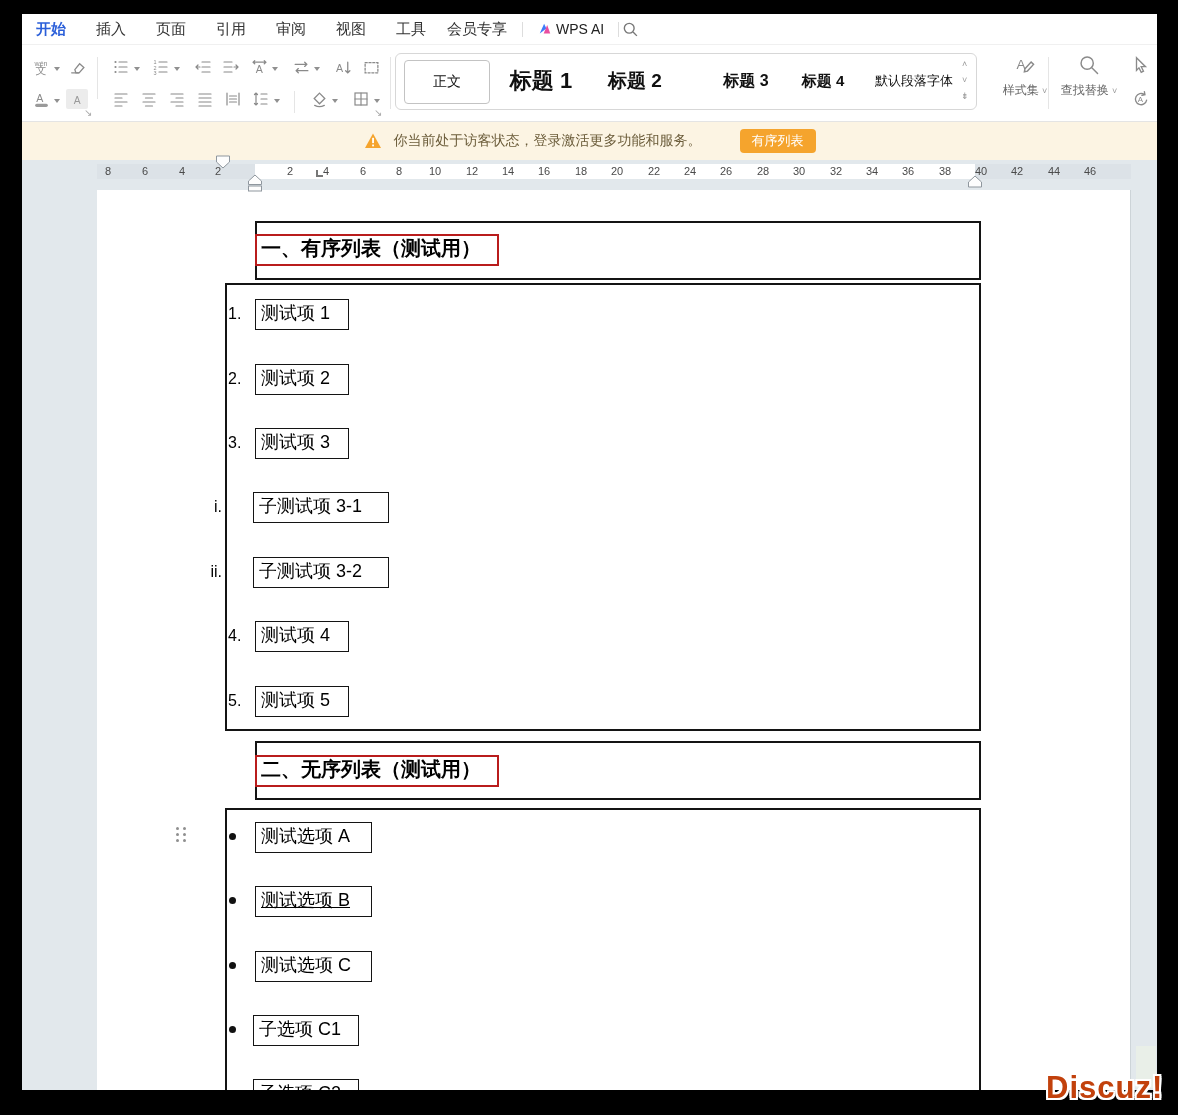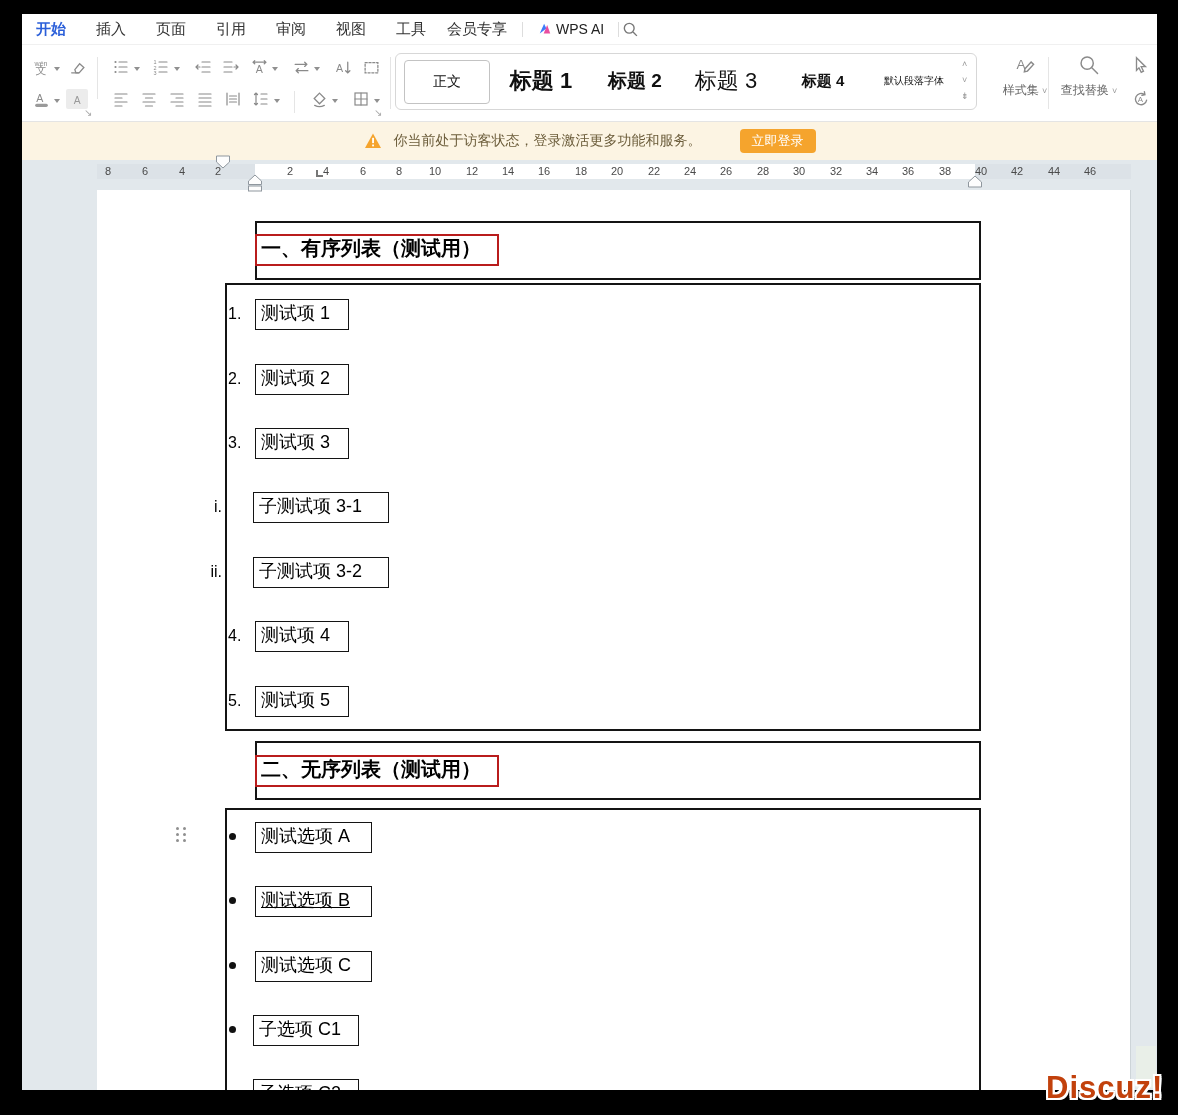--- a/index.html
+++ b/index.html
@@ -248,23 +248,23 @@
     <span class="caret" style="left:352px;top:54px;"></span>
 
     <span class="launch" style="left:62px;top:62px;">↘</span>
     <span class="launch" style="left:352px;top:62px;">↘</span>
     <div class="vsep" style="left:368px;top:12px;height:52px;"></div>
 
     <div class="gallery" style="left:373px;top:8px;">
       <div class="gsel">正文</div>
       <div class="gitem" style="left:145px;top:27px;font-size:22px;font-weight:bold;">标题 1</div>
       <div class="gitem" style="left:239px;top:27px;font-size:19px;font-weight:bold;">标题 2</div>
-      <div class="gitem" style="left:330px;top:27px;font-size:22px;font-weight:normal;">标题 3</div>
+      <div class="gitem" style="left:350px;top:27px;font-size:16px;font-weight:bold;">标题 3</div>
       <div class="gitem" style="left:427px;top:27px;font-size:15px;font-weight:bold;">标题 4</div>
-      <div class="gitem" style="left:518px;top:27px;font-size:10px;">默认段落字体</div>
+      <div class="gitem" style="left:518px;top:27px;font-size:13px;">默认段落字体</div>
       <div class="garr" style="left:566px;top:6px;">˄</div>
       <div class="garr" style="left:566px;top:22px;">˅</div>
       <div class="garr" style="left:565px;top:38px;">⇟</div>
     </div>
 
     <div class="rtool" style="left:975px;top:8px;width:56px;">
       <svg width="22" height="24" viewBox="0 0 18 18">
         <text x="2" y="12" font-size="11" fill="#8a8a8a" stroke="none">A</text>
         <path d="M9,12 L14,6.5 L16,8.5 L11,14 L8.5,14.5 Z"></path>
       </svg>
@@ -291,21 +291,21 @@
     </div>
   </div>
 
   <div class="abs notif">
     <svg width="18" height="16" viewBox="0 0 16 15">
       <polygon points="8,0.5 15.5,14 0.5,14" fill="#F5A42D"></polygon>
       <rect x="7.2" y="4.5" width="1.7" height="5" fill="#fff"></rect>
       <rect x="7.2" y="10.8" width="1.7" height="1.7" fill="#fff"></rect>
     </svg>
     <span class="notif-text">你当前处于访客状态，登录激活更多功能和服务。</span>
-    <button class="login-btn">立即登录</button>
+    <button class="login-btn">有序列表</button>
   </div>
 
   <div class="abs" style="left:22px;top:160px;width:1135px;height:30px;"></div>
   <div class="abs rstrip rgray" style="left:97px;width:158px;"></div>
   <div class="abs rstrip rwhite" style="left:255px;width:720px;"></div>
   <div class="abs rstrip rgray" style="left:975px;width:156px;"></div>
 
   <span class="rnum" style="left:108px;">8</span>
   <span class="rnum" style="left:145px;">6</span>
   <span class="rnum" style="left:182px;">4</span>

